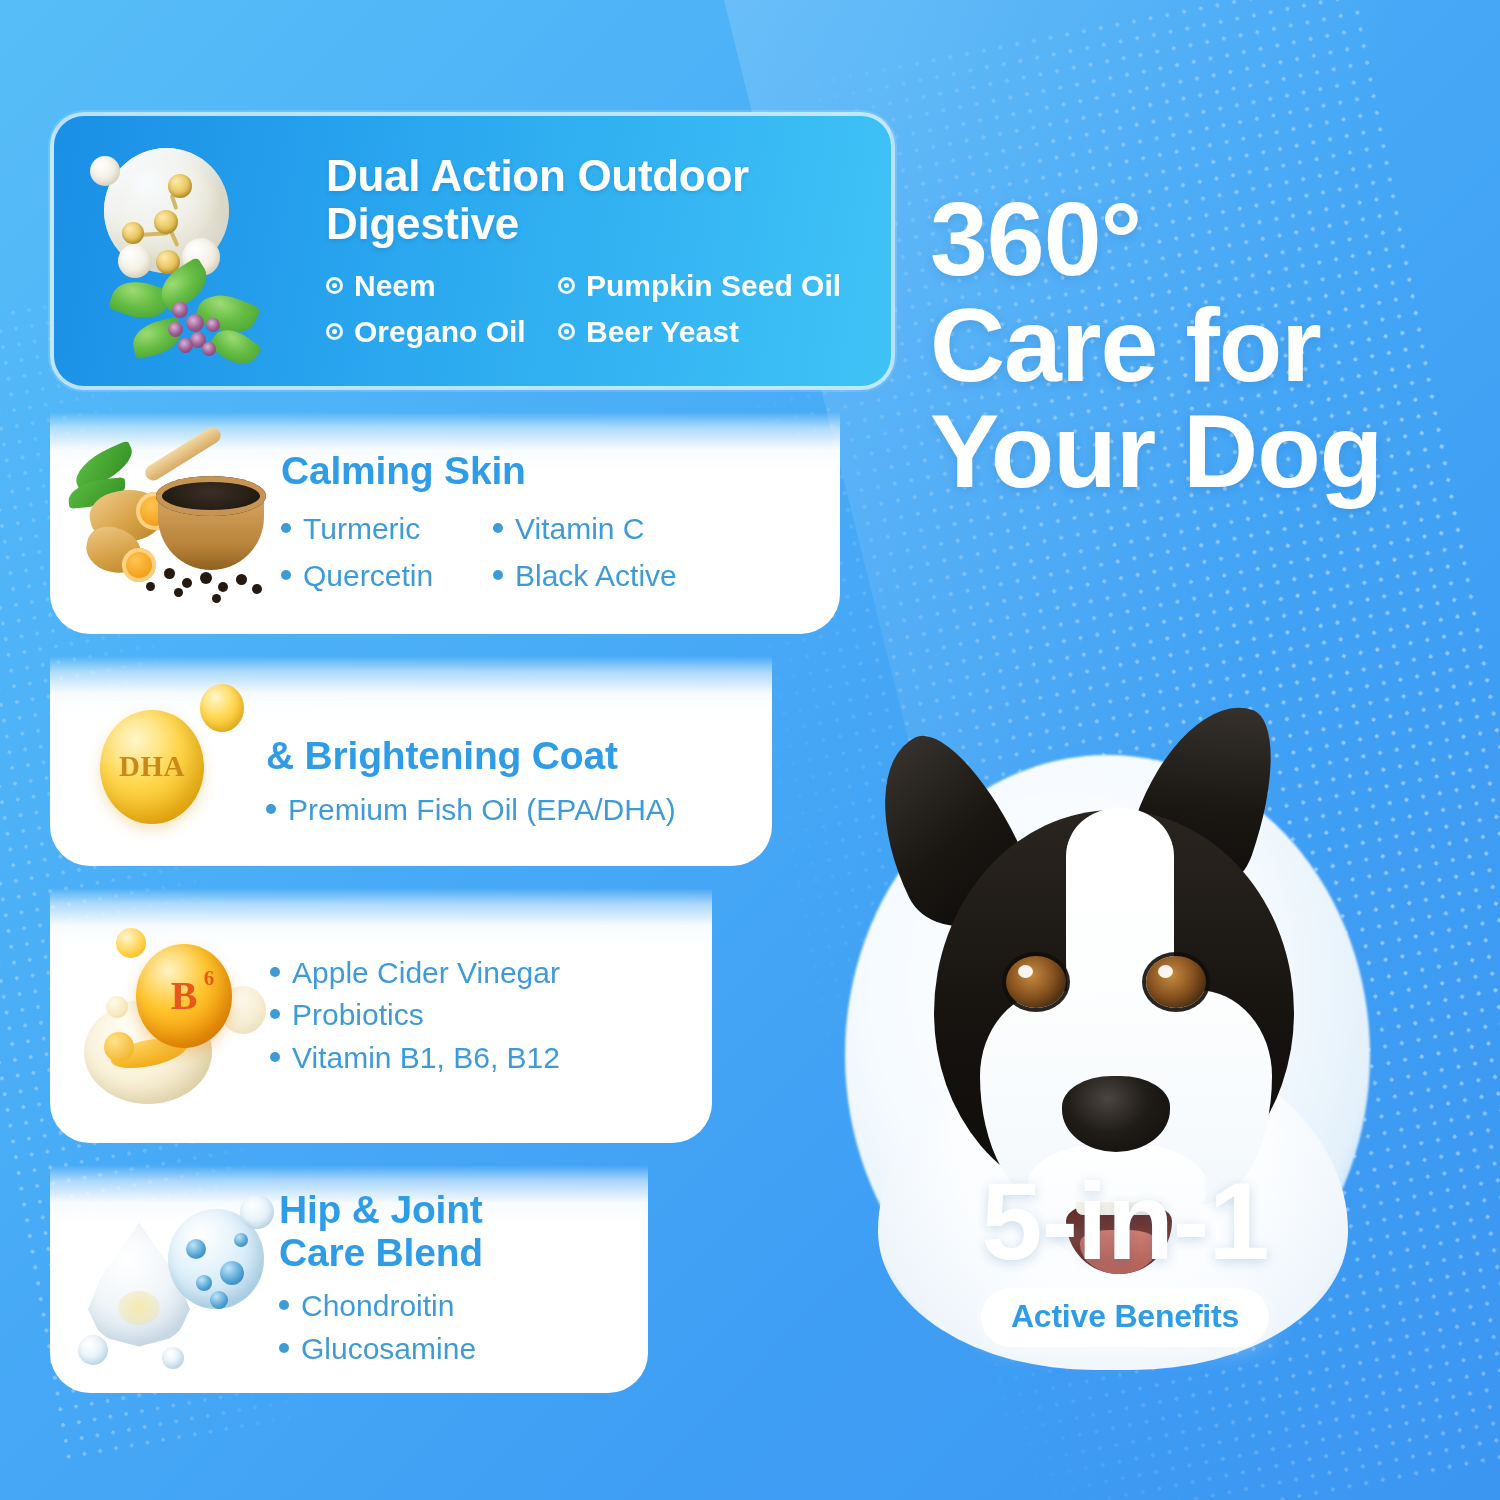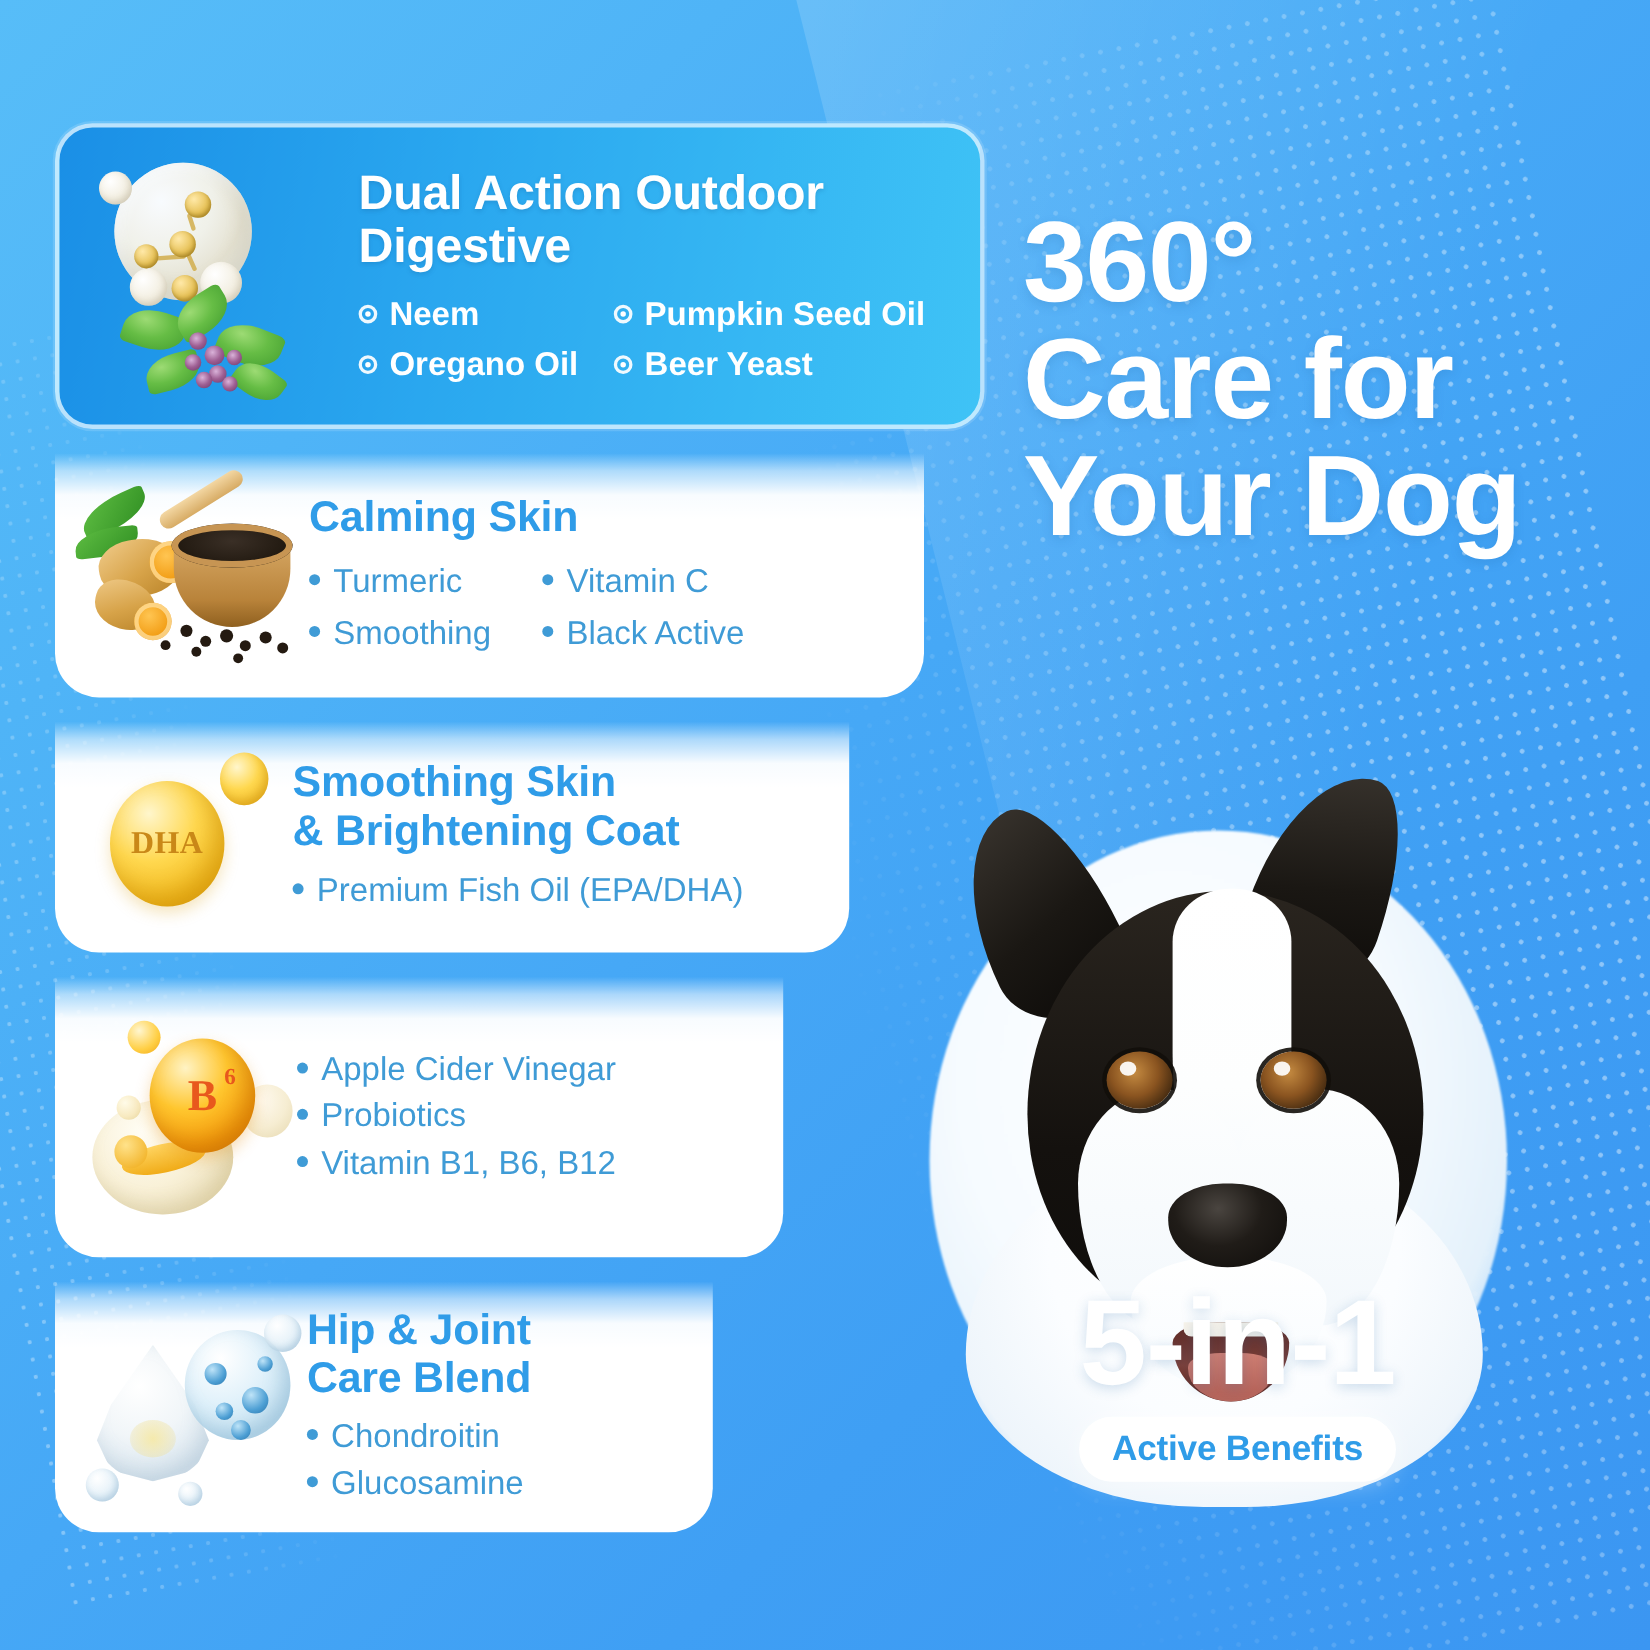--- a/index.html
+++ b/index.html
@@ -671,42 +671,42 @@
             <div class="li">
               <span class="dot-bullet"></span>
               <span>Turmeric</span>
             </div>
             <div class="li">
               <span class="dot-bullet"></span>
               <span>Vitamin C</span>
             </div>
             <div class="li">
               <span class="dot-bullet"></span>
-              <span>Smoothing</span>
+              <span>Quercetin</span>
             </div>
             <div class="li">
               <span class="dot-bullet"></span>
               <span>Black Active</span>
             </div>
           </div>
         </div>
       </div>
     </div>
 
     <div class="card light c3">
       <div class="card-inner">
         <div class="icon-slot icon-dha">
           <div class="cap-sm"></div>
           <div class="cap-big">
             <span class="cap-label">DHA</span>
           </div>
         </div>
         <div class="text-block">
           <div class="card-title">
-            <span>Smoothing Skin</span><br>
+            <br>
             <span>&amp; Brightening Coat</span>
           </div>
           <div>
             <div class="li">
               <span class="dot-bullet"></span>
               <span>Premium Fish Oil (EPA/DHA)</span>
             </div>
           </div>
         </div>
       </div>

